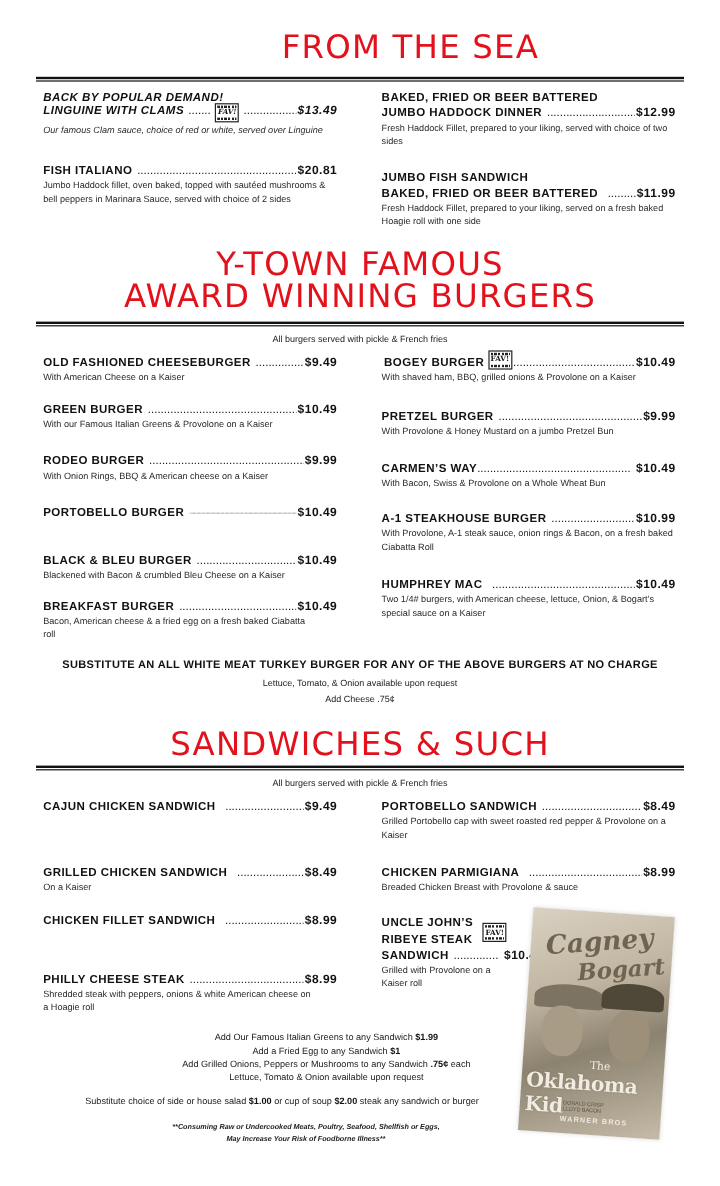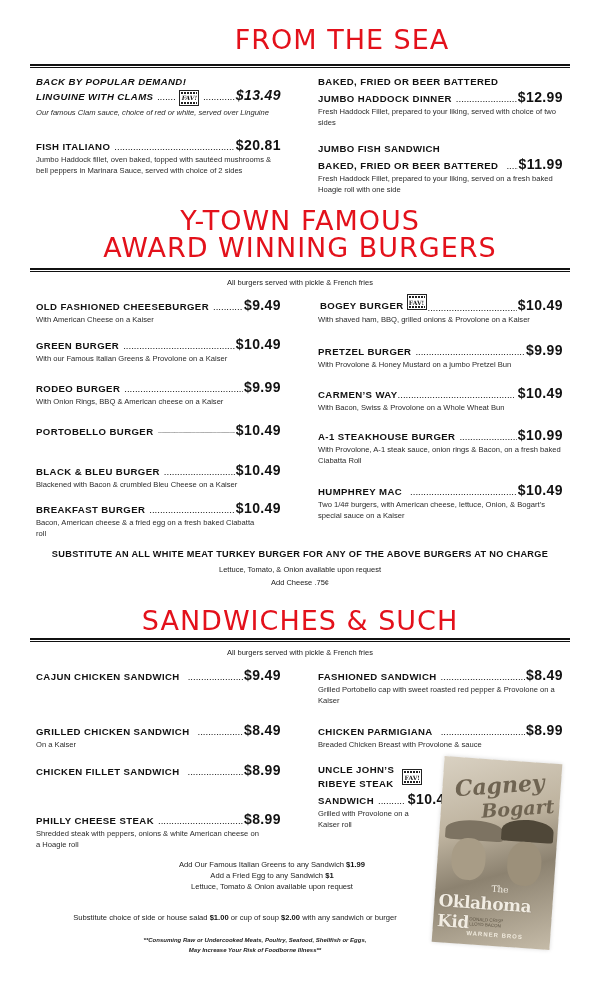--- a/index.html
+++ b/index.html
@@ -25,21 +25,21 @@
   .item .name-row {
     display: flex; align-items: baseline; white-space: nowrap;
     font-family: "Liberation Sans", sans-serif; font-weight: bold;
     font-size: 9.6px; letter-spacing: 0.4px; color: #111;
   }
   .item .pre { display: block; font-family: "Liberation Sans", sans-serif; font-weight: bold; font-size: 9.6px; letter-spacing: 0.4px; color: #111; line-height: 14px; }
   .item .name { flex: 0 0 auto; }
   .item .dots { flex: 1 1 auto; overflow: hidden; margin: 0 1px 0 4px; font-weight: normal; letter-spacing: 0; }
   .item .dots::after { content: "................................................................................................................................................"; }
   .item .dots.thin::after { content: "┈┈┈┈┈┈┈┈┈┈┈┈┈┈┈┈┈┈┈┈┈┈┈┈┈┈┈┈┈┈┈┈┈┈┈┈┈┈┈┈┈┈"; font-size: 7px; color: #666; }
-  .item .price { flex: 0 0 auto; font-size: 14px; }
+  .item .price { flex: 0 0 auto; font-size: 10px; }
   .item .desc {
     font-family: "Liberation Sans", sans-serif; font-size: 7.6px; color: #2a2a2a;
     line-height: 11px; margin-top: 1px;
   }
 
   .fav {
     display: inline-flex; flex-direction: column; justify-content: center; align-items: center;
     width: 20px; height: 16px; border: 1px solid #222; margin-left: 3px; background: #fff;
     position: relative; vertical-align: middle; flex: 0 0 auto;
   }
@@ -257,21 +257,21 @@
   <div class="name-row">
       <span class="name">PHILLY CHEESE STEAK</span>
       <span class="dots"></span>
       <span class="price">$8.99</span>
     </div>
   <div class="desc" style="width:225px;">Shredded steak with peppers, onions &amp; white American cheese on a Hoagie roll</div>
 </div>
 
 <div class="item" style="left:318px; top:667px; width:245px;">
   <div class="name-row">
-      <span class="name">FASHIONED SANDWICH</span>
+      <span class="name">PORTOBELLO SANDWICH</span>
       <span class="dots"></span>
       <span class="price">$8.49</span>
     </div>
   <div class="desc">Grilled Portobello cap with sweet roasted red pepper &amp; Provolone on a Kaiser</div>
 </div>
 <div class="item" style="left:318px; top:722px; width:245px;">
   <div class="name-row">
       <span class="name">CHICKEN PARMIGIANA</span>
       <span class="dots" style="margin-left:8px;"></span>
       <span class="price">$8.99</span>
@@ -308,22 +308,23 @@
   <div class="p-credit">
       <div>DONALD CRISP</div>
       <div>LLOYD BACON</div>
     </div>
   <div class="p-wb">WARNER BROS</div>
 </div>
 
 <div class="addons" style="top:859px;">
   <div><span>Add Our Famous Italian Greens to any Sandwich </span><b>$1.99</b><span></span></div>
   <div><span>Add a Fried Egg to any Sandwich </span><b>$1</b><span></span></div>
+  <div><span>Add Grilled Onions, Peppers or Mushrooms to any Sandwich </span><b>.75¢</b><span> each</span></div>
   <div><span>Lettuce, Tomato &amp; Onion available upon request</span></div>
 </div>
 <div class="addons" style="top:912px; left:20px; width:430px;">
-  <span>Substitute choice of side or house salad </span><b>$1.00</b><span> or cup of soup </span><b>$2.00</b><span> with any sandwich or burger</span>
+  <span>Substitute choice of side or house salad </span><b>$1.00</b><span> or cup of soup </span><b>$2.00</b><span> steak any sandwich or burger</span>
 </div>
 
 <div class="disclaimer" style="top:936px;">
   <div>**Consuming Raw or Undercooked Meats, Poultry, Seafood, Shellfish or Eggs,</div>
   <div>May Increase Your Risk of Foodborne Illness**</div>
 </div>
 
 </body></html>

